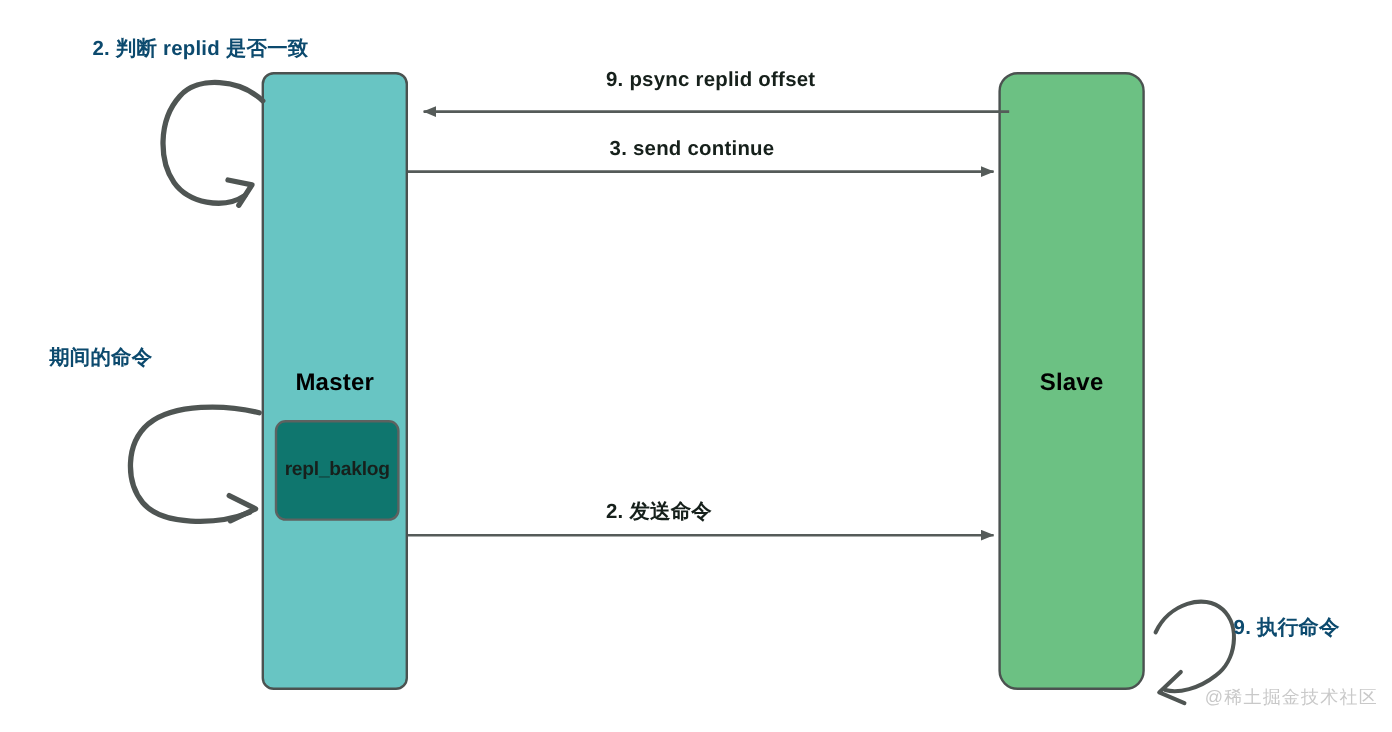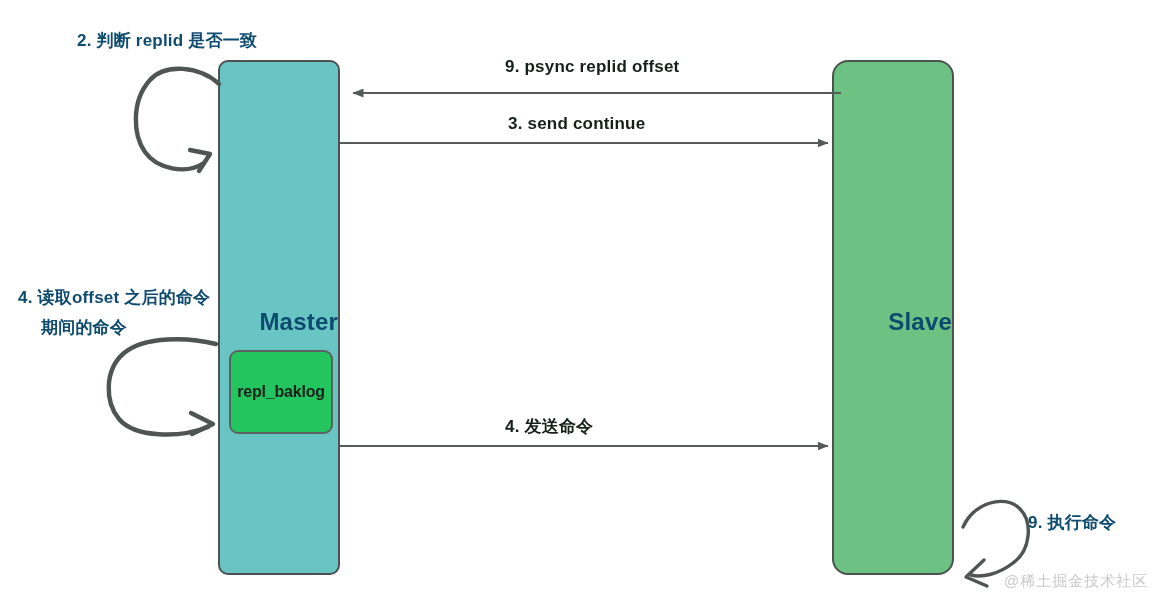--- a/index.html
+++ b/index.html
@@ -32,36 +32,36 @@
     left: 832px;
     top: 60px;
     width: 122px;
     height: 515px;
     background: #6cc183;
     border-radius: 16px;
   }
   .node-label {
     position: absolute;
     width: 100%;
-    text-align: right;
-    font-size: 24px;
+    text-align: center;
+    font-size: 20px;
     font-weight: bold;
-    color: #0c4a6e;
+    color: #000000;
     letter-spacing: 0.2px;
   }
   #master-label { top: 246px; }
   #slave-label  { top: 246px; }
 
   #baklog-node {
     position: absolute;
     left: 9px;
     top: 288px;
     width: 104px;
     height: 84px;
-    background: #22c55e;
+    background: #0f766e;
     border: 2px solid #5d6260;
     border-radius: 9px;
     box-sizing: border-box;
     display: flex;
     align-items: center;
     justify-content: center;
   }
   #baklog-label {
     font-size: 16px;
     font-weight: bold;
@@ -167,26 +167,25 @@
 
     <g>
       <path d="M963,527 C974,503 1004,494 1019,508 C1034,522 1030,551 1013,563
                C999,574 982,578 971,575" fill="none" stroke="#4f5553" stroke-width="3.4" stroke-linecap="round" stroke-linejoin="round"></path>
       <path d="M984,560 L966,577 L987,586" fill="none" stroke="#4f5553" stroke-width="3.4" stroke-linecap="round" stroke-linejoin="round"></path>
     </g>
   </svg>
 
   <div class="edge-label" id="label-1">9. psync replid offset</div>
   <div class="edge-label" id="label-3">3. send continue</div>
-  <div class="edge-label" id="label-5">4. 发送命令</div>
+  <div class="edge-label" id="label-5">2. 发送命令</div>
 
   <div class="note" id="note-2">2. 判断 replid 是否一致</div>
 
   <div class="note" id="note-4">
-    <span class="note-line-1">4. 读取offset 之后的命令</span>
     <span class="note-line-2">期间的命令</span>
   </div>
 
   <div class="note" id="note-6">9. 执行命令</div>
 
   <div id="watermark">@稀土掘金技术社区</div>
 
 </div>
 
 </body></html>

